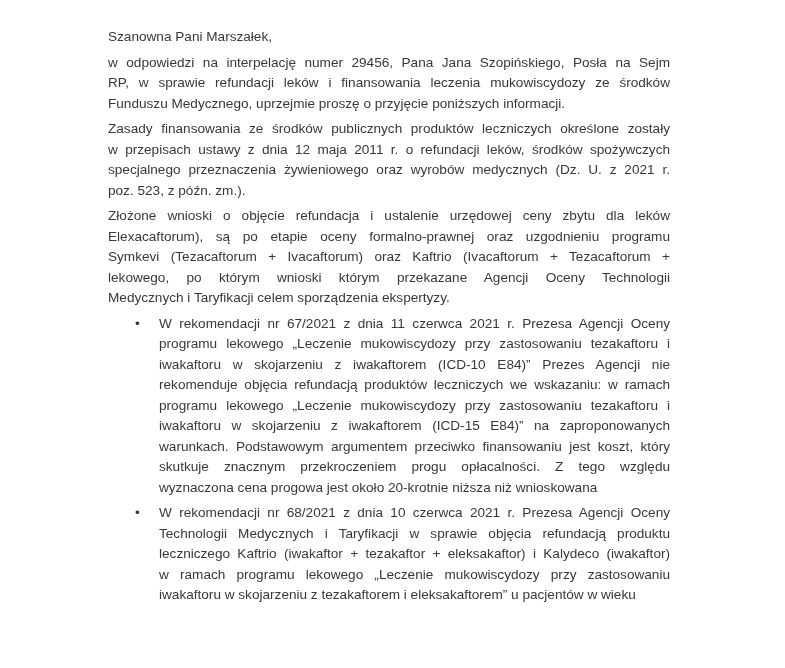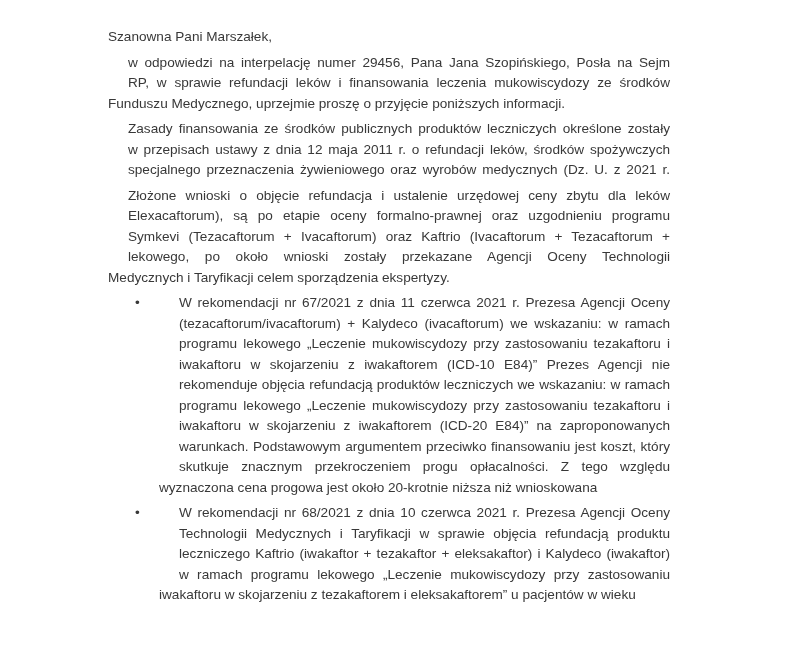--- a/index.html
+++ b/index.html
@@ -39,57 +39,56 @@
     font-size: 13.6px;
   }
   .line {
     line-height: 20.5px;
     text-align: left;
     white-space: normal;
   }
   .line.just {
     text-align: justify;
     text-align-last: justify;
-    margin-left: 20px;
   }
 </style>
 </head>
 <body>
 
 <div class="page">
   <div class="content">
       <div class="paragraph">
         <div class="line">Szanowna Pani Marszałek,</div>
       </div>
       <div class="paragraph">
         <div class="line just">w odpowiedzi na interpelację numer 29456, Pana Jana Szopińskiego, Posła na Sejm</div>
         <div class="line just">RP, w sprawie refundacji leków i finansowania leczenia mukowiscydozy ze środków</div>
         <div class="line">Funduszu Medycznego, uprzejmie proszę o przyjęcie poniższych informacji.</div>
       </div>
       <div class="paragraph">
         <div class="line just">Zasady finansowania ze środków publicznych produktów leczniczych określone zostały</div>
         <div class="line just">w przepisach ustawy z dnia 12 maja 2011 r. o refundacji leków, środków spożywczych</div>
         <div class="line just">specjalnego przeznaczenia żywieniowego oraz wyrobów medycznych (Dz. U. z 2021 r.</div>
+        <div class="line">poz. 523, z późn. zm.).</div>
       </div>
       <div class="paragraph">
         <div class="line just">Złożone wnioski o objęcie refundacja i ustalenie urzędowej ceny zbytu dla leków</div>
         <div class="line just">Elexacaftorum), są po etapie oceny formalno-prawnej oraz uzgodnieniu programu</div>
         <div class="line just">Symkevi (Tezacaftorum + Ivacaftorum) oraz Kaftrio (Ivacaftorum + Tezacaftorum +</div>
-        <div class="line just">lekowego, po około wnioski zostały przekazane Agencji Oceny Technologii</div>
+        <div class="line just">lekowego, po którym wnioski którym przekazane Agencji Oceny Technologii</div>
         <div class="line">Medycznych i Taryfikacji celem sporządzenia ekspertyzy.</div>
       </div>
       <div class="paragraph bulleted">
         <span class="bullet-marker">•</span>
         <div class="line just">W rekomendacji nr 67/2021 z dnia 11 czerwca 2021 r. Prezesa Agencji Oceny</div>
-        <div class="line just">(tezacaftorum/ivacaftorum) + Kalydeco (ivacaftorum) we wskazaniu: w ramach</div>
         <div class="line just">programu lekowego „Leczenie mukowiscydozy przy zastosowaniu tezakaftoru i</div>
         <div class="line just">iwakaftoru w skojarzeniu z iwakaftorem (ICD-10 E84)” Prezes Agencji nie</div>
         <div class="line just">rekomenduje objęcia refundacją produktów leczniczych we wskazaniu: w ramach</div>
         <div class="line just">programu lekowego „Leczenie mukowiscydozy przy zastosowaniu tezakaftoru i</div>
-        <div class="line just">iwakaftoru w skojarzeniu z iwakaftorem (ICD-20 E84)” na zaproponowanych</div>
+        <div class="line just">iwakaftoru w skojarzeniu z iwakaftorem (ICD-15 E84)” na zaproponowanych</div>
         <div class="line just">warunkach. Podstawowym argumentem przeciwko finansowaniu jest koszt, który</div>
         <div class="line just">skutkuje znacznym przekroczeniem progu opłacalności. Z tego względu</div>
         <div class="line">wyznaczona cena progowa jest około 20-krotnie niższa niż wnioskowana</div>
       </div>
       <div class="paragraph bulleted">
         <span class="bullet-marker">•</span>
         <div class="line just">W rekomendacji nr 68/2021 z dnia 10 czerwca 2021 r. Prezesa Agencji Oceny</div>
         <div class="line just">Technologii Medycznych i Taryfikacji w sprawie objęcia refundacją produktu</div>
         <div class="line just">leczniczego Kaftrio (iwakaftor + tezakaftor + eleksakaftor) i Kalydeco (iwakaftor)</div>
         <div class="line just">w ramach programu lekowego „Leczenie mukowiscydozy przy zastosowaniu</div>

